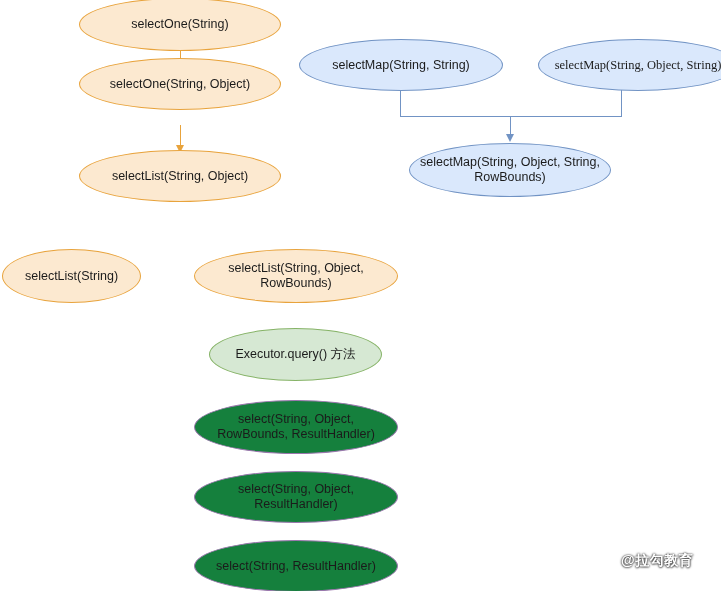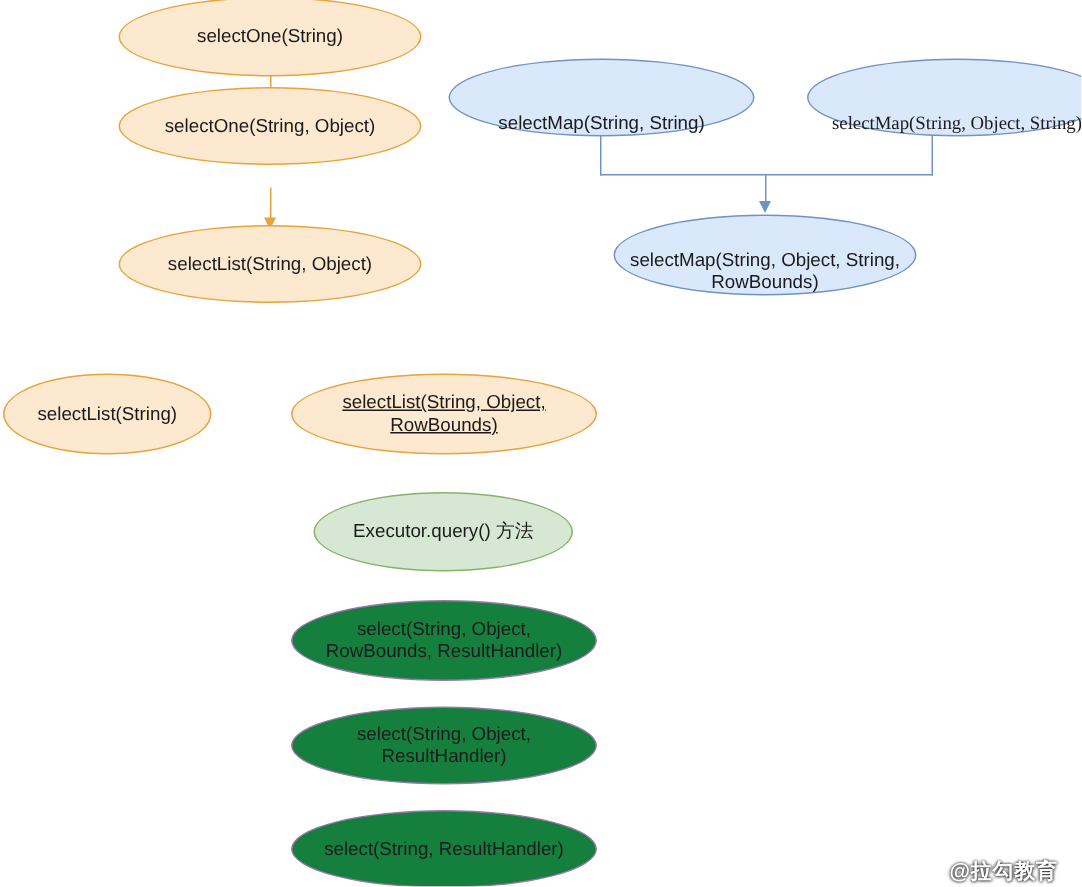--- a/index.html
+++ b/index.html
@@ -30,21 +30,21 @@
     color: #1b1b1b;
     padding: 0 8px;
     z-index: 3;
   }
   .node .label {
     display: block;
     width: 100%;
     white-space: pre-line;
   }
   .n-orange { background: #fce9d0; border-color: #e8a33c; }
-  .n-blue   { background: #dae8fc; border-color: #7193c4; align-items: flex-end; }
+  .n-blue   { background: #dae8fc; border-color: #7193c4; }
   .n-green  { background: #d6e8d3; border-color: #86b367; }
   .n-purple { background: #15803d; border-color: #9a76ad; }
 
   .edge {
     position: absolute;
     z-index: 1;
   }
   .vline { position: absolute; }
   .hline { position: absolute; }
 
@@ -118,21 +118,21 @@
 
   <div class="node n-blue" style="left:409px; top:143px; width:202px; height:54px;">
     <span class="label">selectMap(String, Object, String,
 RowBounds)</span>
   </div>
 
   <div class="node n-orange" style="left:2px; top:249px; width:139px; height:54px;">
     <span class="label">selectList(String)</span>
   </div>
 
-  <div class="node n-orange" style="left:194px; top:249px; width:204px; height:54px;text-decoration:underline;">
+  <div class="node n-orange" style="left:194px; top:249px; width:204px; height:54px;">
     <span class="label">selectList(String, Object,
 RowBounds)</span>
   </div>
 
   <div class="node n-green" style="left:209px; top:328px; width:173px; height:53px;">
     <span class="label">Executor.query() 方法</span>
   </div>
 
   <div class="node n-purple" style="left:194px; top:400px; width:204px; height:54px;">
     <span class="label">select(String, Object,
@@ -140,15 +140,15 @@
   </div>
 
   <div class="node n-purple" style="left:194px; top:471px; width:204px; height:52px;align-items:center;">
     <span class="label">select(String, Object, ResultHandler)</span>
   </div>
 
   <div class="node n-purple" style="left:194px; top:540px; width:204px; height:52px;">
     <span class="label">select(String, ResultHandler)</span>
   </div>
 
-  <div class="watermark" style="left:621px; top:572px;margin-left:12px;">@拉勾教育</div>
+  <div class="watermark" style="left:621px; top:552px;">@拉勾教育</div>
 
 </div>
 
 </body></html>

